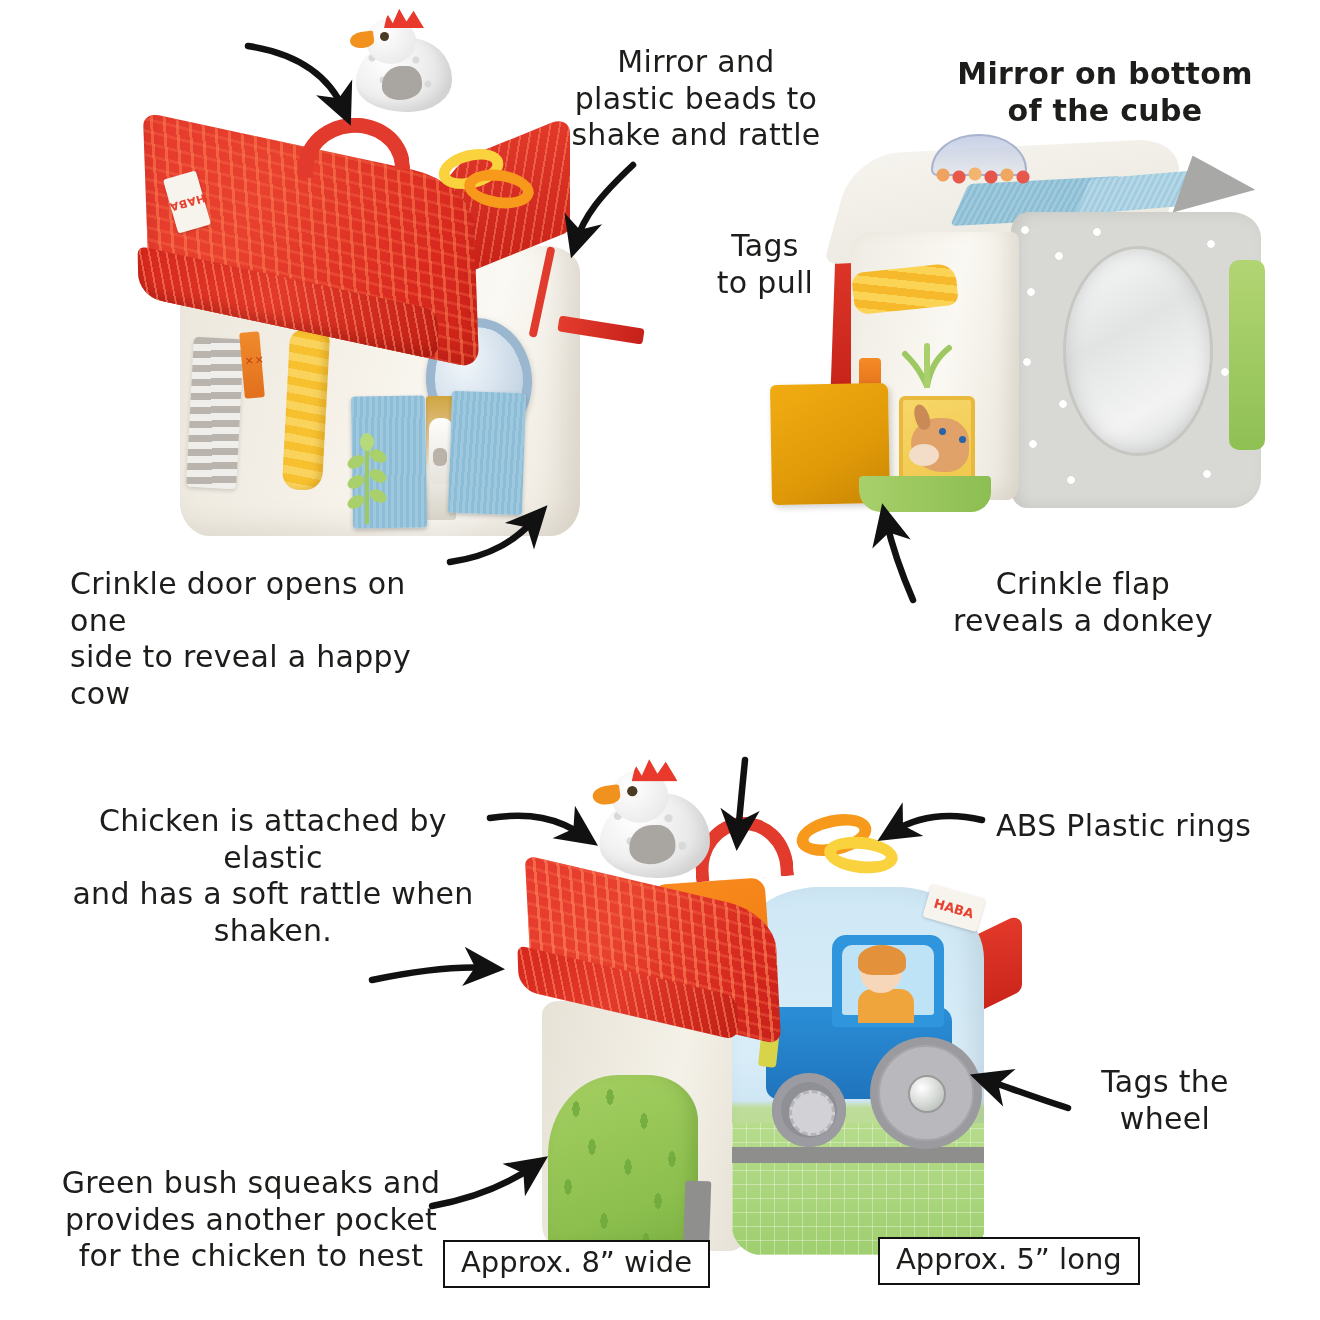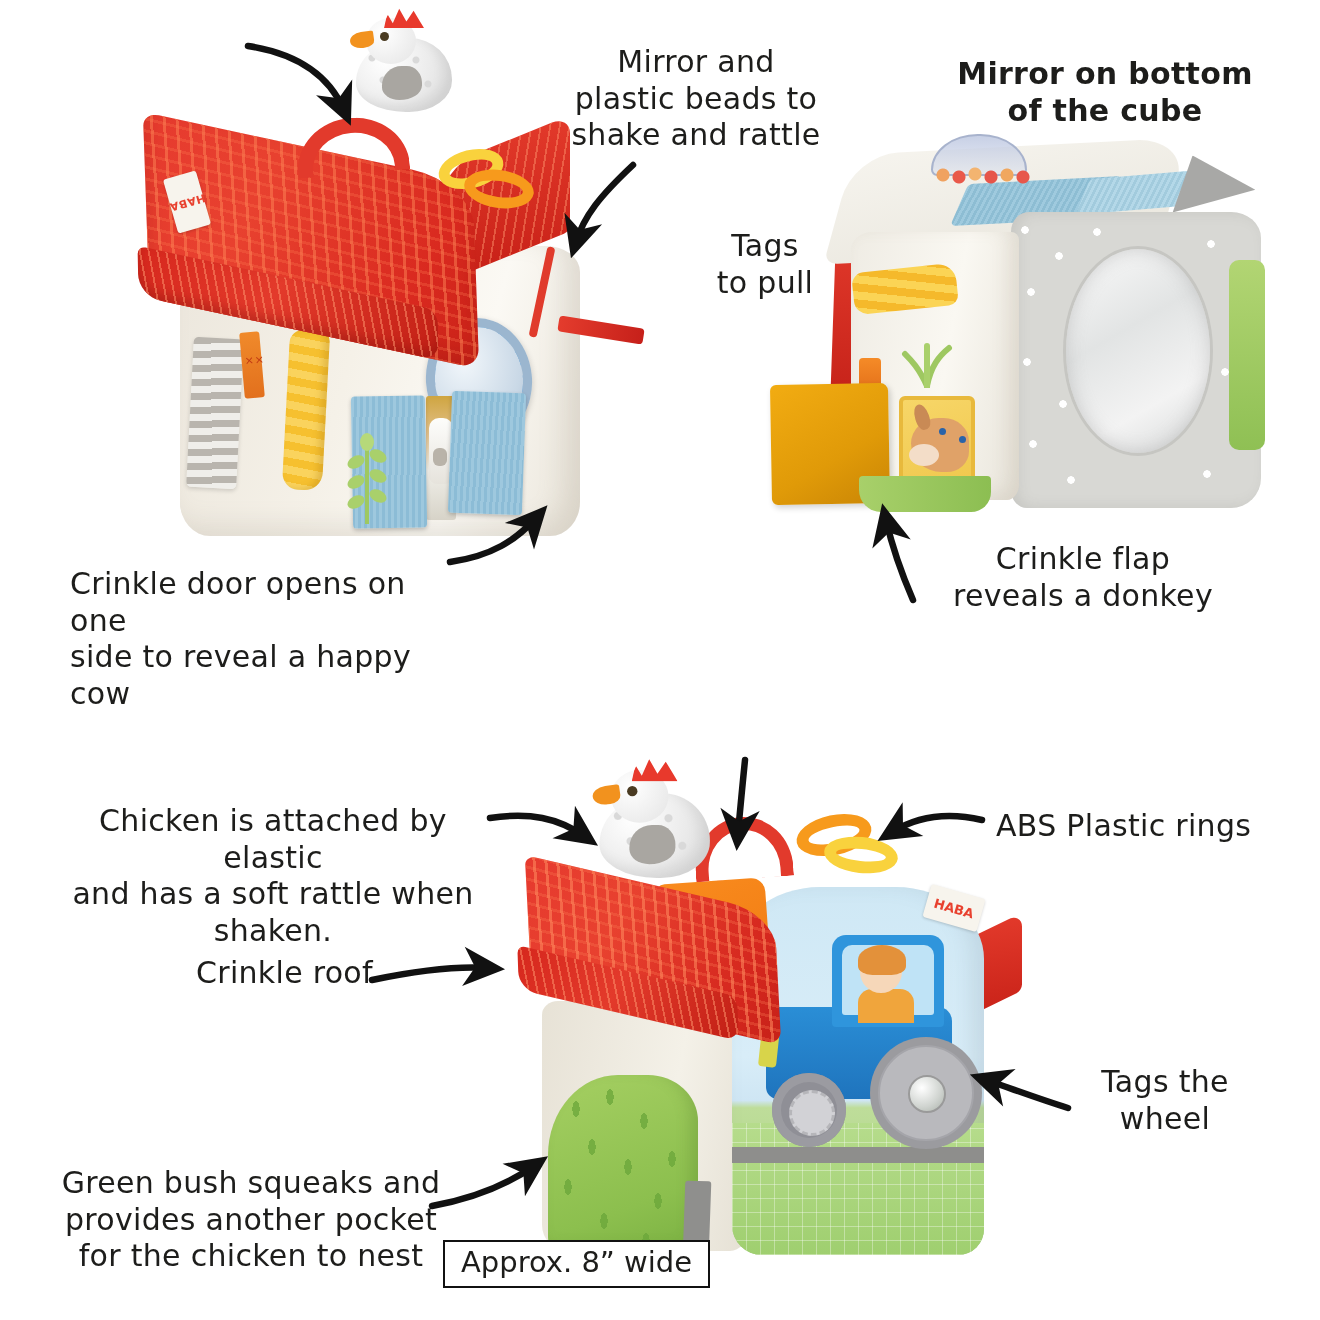--- a/index.html
+++ b/index.html
@@ -681,28 +681,28 @@
 
   <div class="anno c" style="left:556px;top:44px;width:280px;">Mirror and
 plastic beads to
 shake and rattle</div>
   <div class="anno c" style="left:950px;top:56px;width:310px;font-weight:bold;">Mirror on bottom
 of the cube</div>
   <div class="anno c" style="left:700px;top:228px;width:130px;">Tags
 to pull</div>
   <div class="anno l" style="left:70px;top:566px;width:400px;">Crinkle door opens on one
 side to reveal a happy cow</div>
-  <div class="anno c" style="left:948px;top:541px;width:270px;">Crinkle flap
+  <div class="anno c" style="left:948px;top:566px;width:270px;">Crinkle flap
 reveals a donkey</div>
   <div class="anno c" style="left:48px;top:803px;width:450px;">Chicken is attached by elastic
 and has a soft rattle when
 shaken.</div>
   <div class="anno l" style="left:996px;top:808px;width:300px;">ABS Plastic rings</div>
-  <div class="anno l" style="left:196px;top:955px;width:200px;">Crinkle roof</div>
   <div class="anno c" style="left:1080px;top:1064px;width:170px;">Tags the
 wheel</div>
   <div class="anno c" style="left:56px;top:1165px;width:390px;">Green bush squeaks and
 provides another pocket
 for the chicken to nest</div>
 
   <div class="dimbox" style="left:443px;top:1240px;">Approx. 8” wide</div>
+  <div class="dimbox" style="left:878px;top:1237px;">Approx. 5” long</div>
 
 </div>
 
 </body></html>

